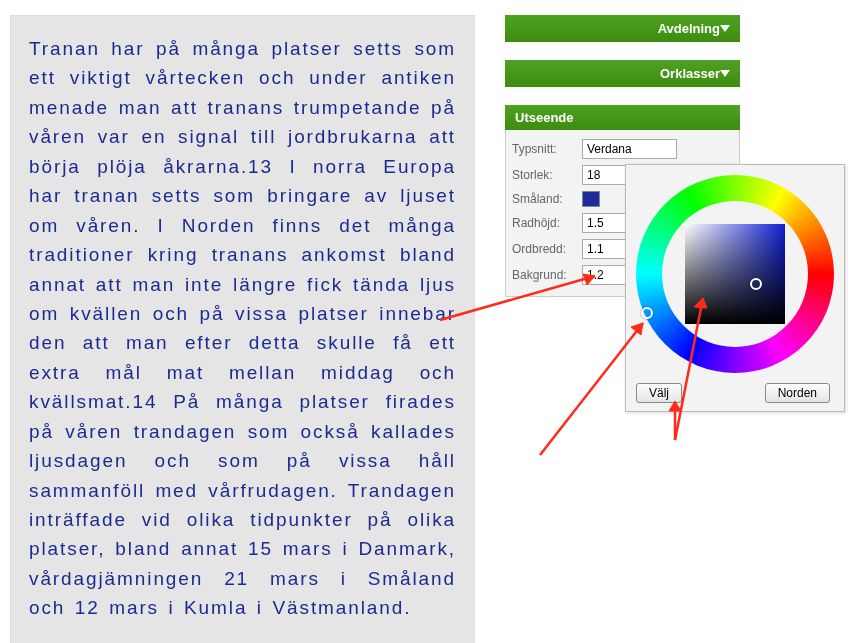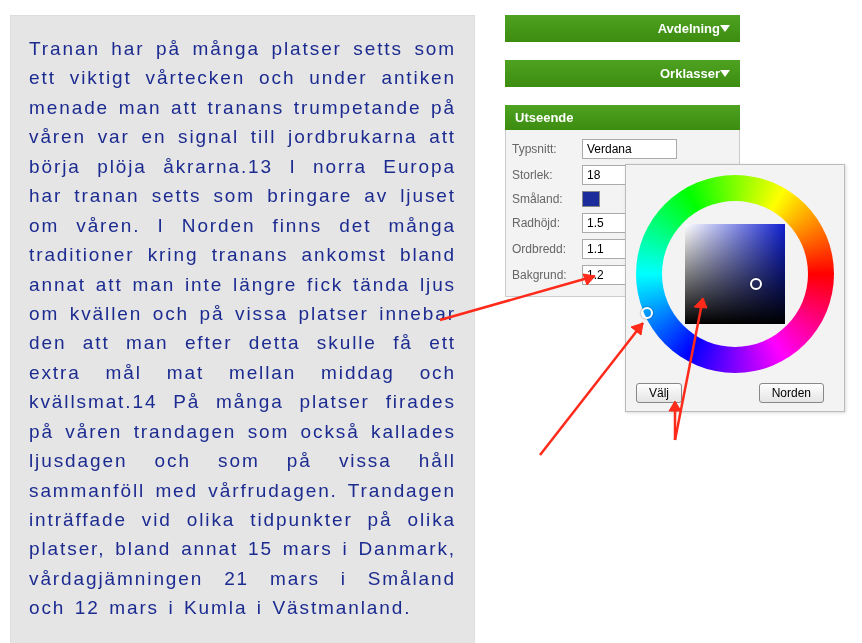--- a/index.html
+++ b/index.html
@@ -105,21 +105,21 @@
   .swatch-white { background: #fff; }
   
   
   .color-popup {
     position: absolute;
     top: 149px;
     left: 120px;
     width: 220px;
     background: #f3f3f3;
     border: 1px solid #bbb;
-    padding: 10px 20px 8px 10px;
+    padding: 10px 14px 8px 10px;
     box-shadow: 1px 1px 3px rgba(0,0,0,0.15);
   }
   .wheel-box { position: relative; width: 198px; height: 198px; margin: 0 auto; }
   .hue-ring {
     width: 198px; height: 198px; border-radius: 50%;
     background: conic-gradient(from 90deg, red, magenta, blue, cyan, lime, yellow, red);
     position: relative;
   }
   .hue-ring::after {
     content: "";

